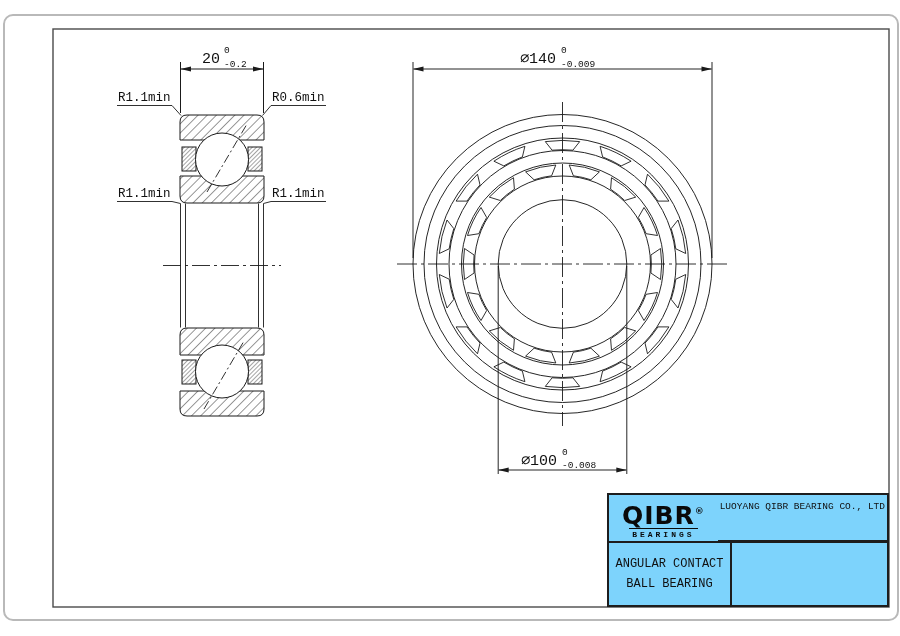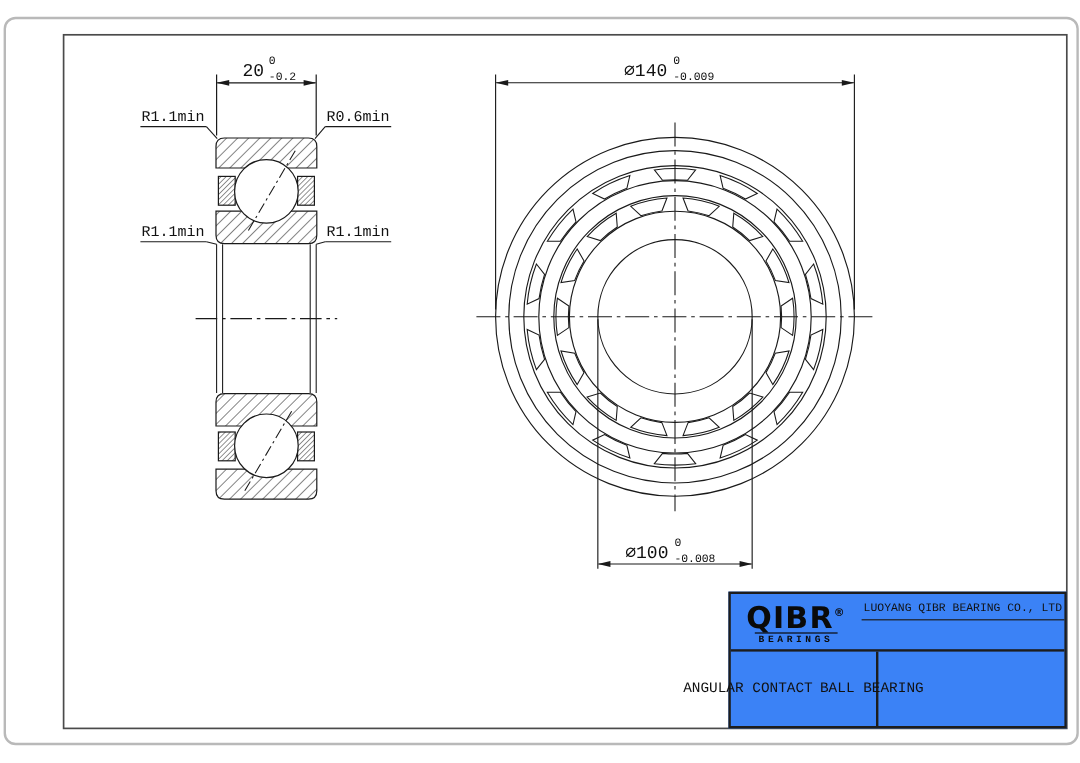--- a/index.html
+++ b/index.html
@@ -8,38 +8,38 @@
   .screen-border{position:absolute;left:3px;top:14px;width:892px;height:603px;
        border:2px solid #b9b9b9;border-radius:10px;pointer-events:none;}
   svg{position:absolute;left:0;top:0;}
   svg text{font-family:"Liberation Mono","DejaVu Sans Mono",monospace;fill:#111;}
   .dim-val{font-size:15px;}
   .dim-tol{font-size:9.5px;}
   .r-label{font-size:12.5px;}
 
   
   .tb{position:absolute;left:607px;top:493px;width:282px;height:114px;
-      border:2px solid #1d1d1d;box-sizing:border-box;background:#3b82f6;
+      border:2px solid #1d1d1d;box-sizing:border-box;background:#7dd3fc;
       display:flex;flex-direction:column;}
   .tb-row1{height:46px;border-bottom:2px solid #1d1d1d;display:flex;}
   .tb-logo-cell{width:121px;display:flex;flex-direction:column;align-items:center;
       justify-content:center;padding-top:2px;}
   .tb-logo-main{font-family:"DejaVu Sans","Liberation Sans",sans-serif;
       font-weight:900;font-size:25px;line-height:22px;letter-spacing:1px;color:#0a0a0a;}
   .tb-logo-reg{font-size:9px;vertical-align:10px;font-weight:700;}
   .tb-logo-sub{font-family:Liberation Mono, monospace;
       font-weight:700;font-size:8px;letter-spacing:3px;color:#0a0a0a;
       border-top:1.5px solid #0a0a0a;padding:1px 3px 0 3px;margin-top:1px;}
-  .tb-company-cell{flex:1;display:flex;flex-direction:column;}
+  .tb-company-cell{flex:1;display:flex;flex-direction:row;}
   .tb-company{font-size:9.5px;text-align:center;padding:6px 2px 4px 2px;
       border-bottom:1.5px solid #1d1d1d;white-space:nowrap;}
   .tb-url{font-size:10.5px;text-align:center;padding-top:4px;white-space:nowrap;}
   .tb-row2{flex:1;display:flex;}
   .tb-type-cell{width:121px;border-right:2px solid #1d1d1d;display:flex;
-      flex-direction:row;align-items:center;justify-content:center;gap:6px;}
+      flex-direction:column;align-items:center;justify-content:center;gap:6px;}
   .tb-type-line{font-size:12px;white-space:nowrap;}
   .tb-part-cell{flex:1;display:flex;flex-direction:column;justify-content:center;gap:6px;}
   .tb-part-label{font-size:12px;padding-left:5px;white-space:nowrap;}
   .tb-part-value{font-size:13.5px;padding-left:16px;white-space:nowrap;}
 </style>
 </head>
 <body>
 
 <div class="screen-border"></div>
 

